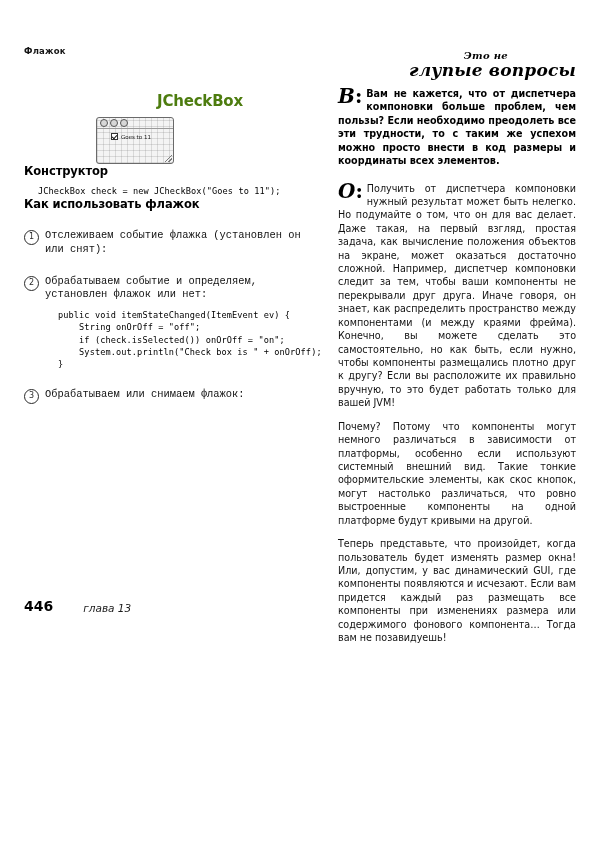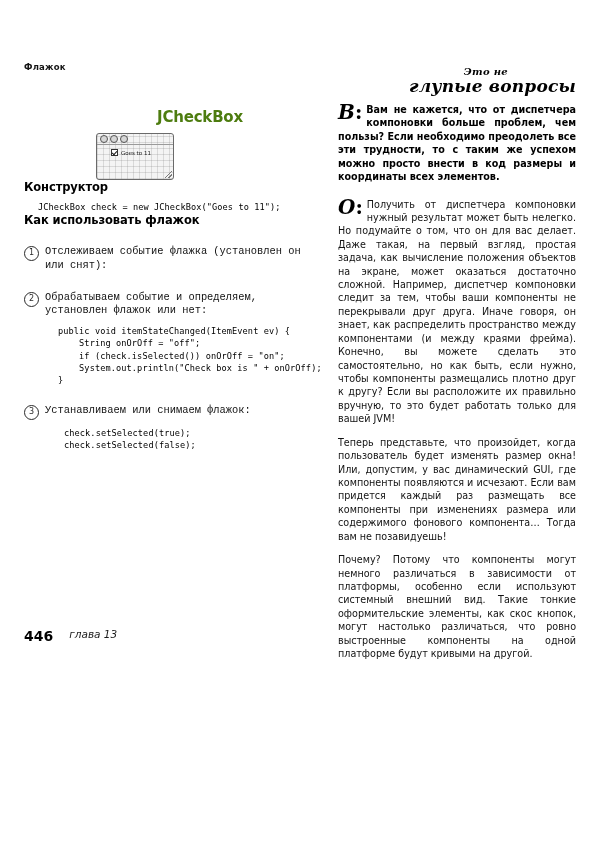--- a/index.html
+++ b/index.html
@@ -14,21 +14,20 @@
     font-family: "Liberation Sans", sans-serif;
     color: #000000;
     overflow: hidden;
   }
 
   .page {
     position: absolute;
     inset: 0;
     width: 600px;
     height: 650px;
-    margin-top: 16px;
   }
 
   
   .running-head {
     position: absolute;
     left: 24px;
     top: 46px;
     font-family: "DejaVu Sans", sans-serif;
     font-size: 8.5px;
     font-weight: bold;
@@ -250,24 +249,24 @@
     margin: 0 0 10px 0;
     color: #111;
     hyphens: manual;
   }
   p.a-text:last-child { margin-bottom: 0; }
 
   
   .footer {
     position: absolute;
     left: 24px;
-    bottom: 22px;
+    bottom: 36px;
     display: flex;
-    align-items: flex-start;
-    gap: 16px;
+    align-items: flex-end;
+    gap: 30px;
   }
   .folio {
     font-family: "DejaVu Sans", sans-serif;
     font-size: 14px;
     font-weight: bold;
   }
   .chapter-label {
     font-family: "DejaVu Sans", sans-serif;
     font-size: 10.5px;
     font-style: italic;
@@ -317,44 +316,42 @@
       <span class="step-text">Обрабатываем событие и определяем, установлен флажок или нет:</span>
     </div>
     <pre class="code indent3">public void itemStateChanged(ItemEvent ev) {
     String onOrOff = "off";
     if (check.isSelected()) onOrOff = "on";
     System.out.println("Check box is " + onOrOff);
 }</pre>
 
     <div class="step">
       <span class="step-num">3</span>
-      <span class="step-text">Устанавливаем или снимаем флажок:</span>
-    </div>
-    <pre class="code indent2">check.setSelected(true);
-check.setSelected(false);</pre>
+      <span class="step-text">Обрабатываем или снимаем флажок:</span>
+    </div>
 
   </div>
 
   <div class="right-col">
 
     <div class="qa-banner">
       <span class="small">Это не</span>
       <span class="big">глупые вопросы</span>
     </div>
 
     <div class="qa-block">
       <span class="qa-letter"><span>В</span><span class="colon">:</span></span>
       <p class="q-text">Вам не кажется, что от диспетчера компоновки больше проблем, чем пользы? Если необходимо преодолеть все эти трудности, то с таким же успехом можно просто внести в код размеры и координаты всех элементов.</p>
     </div>
 
     <div class="qa-block">
       <span class="qa-letter"><span>О</span><span class="colon">:</span></span>
       <p class="a-text">Получить от диспетчера компоновки нужный результат может быть нелегко. Но подумайте о том, что он для вас делает. Даже такая, на первый взгляд, простая задача, как вычисление положения объектов на экране, может оказаться достаточно сложной. Например, диспетчер компоновки следит за тем, чтобы ваши компоненты не перекрывали друг друга. Иначе говоря, он знает, как распределить пространство между компонентами (и между краями фрейма). Конечно, вы можете сделать это самостоятельно, но как быть, если нужно, чтобы компоненты размещались плотно друг к другу? Если вы расположите их правильно вручную, то это будет работать только для вашей JVM!</p>
+      <p class="a-text">Почему? Потому что компоненты могут немного различаться в зависимости от платформы, особенно если используют системный внешний вид. Такие тонкие оформительские элементы, как скос кнопок, могут настолько различаться, что ровно выстроенные компоненты на одной платформе будут кривыми на другой.</p>
       <p class="a-text">Теперь представьте, что произойдет, когда пользователь будет изменять размер окна! Или, допустим, у вас динамический GUI, где компоненты появляются и исчезают. Если вам придется каждый раз размещать все компоненты при изменениях размера или содержимого фонового компонента… Тогда вам не позавидуешь!</p>
-      <p class="a-text">Почему? Потому что компоненты могут немного различаться в зависимости от платформы, особенно если используют системный внешний вид. Такие тонкие оформительские элементы, как скос кнопок, могут настолько различаться, что ровно выстроенные компоненты на одной платформе будут кривыми на другой.</p>
     </div>
 
   </div>
 
   <div class="footer">
     <span class="folio">446</span>
     <span class="chapter-label">глава 13</span>
   </div>
 
 </div>

